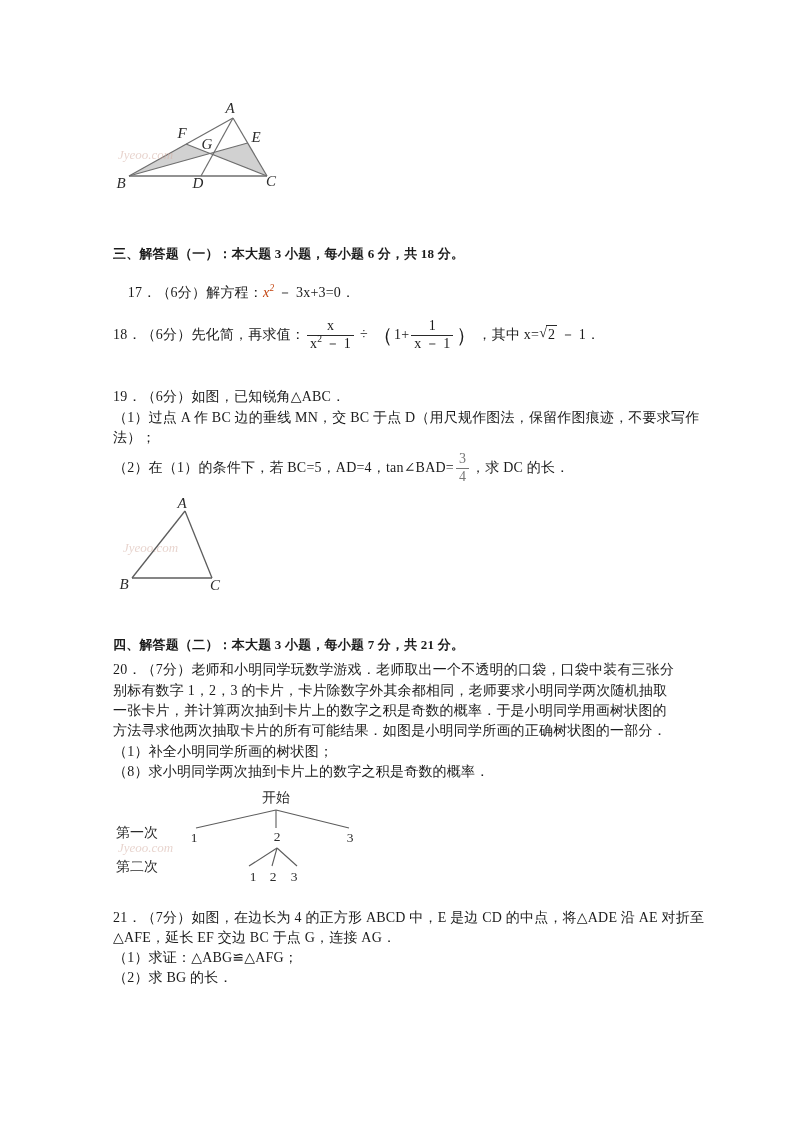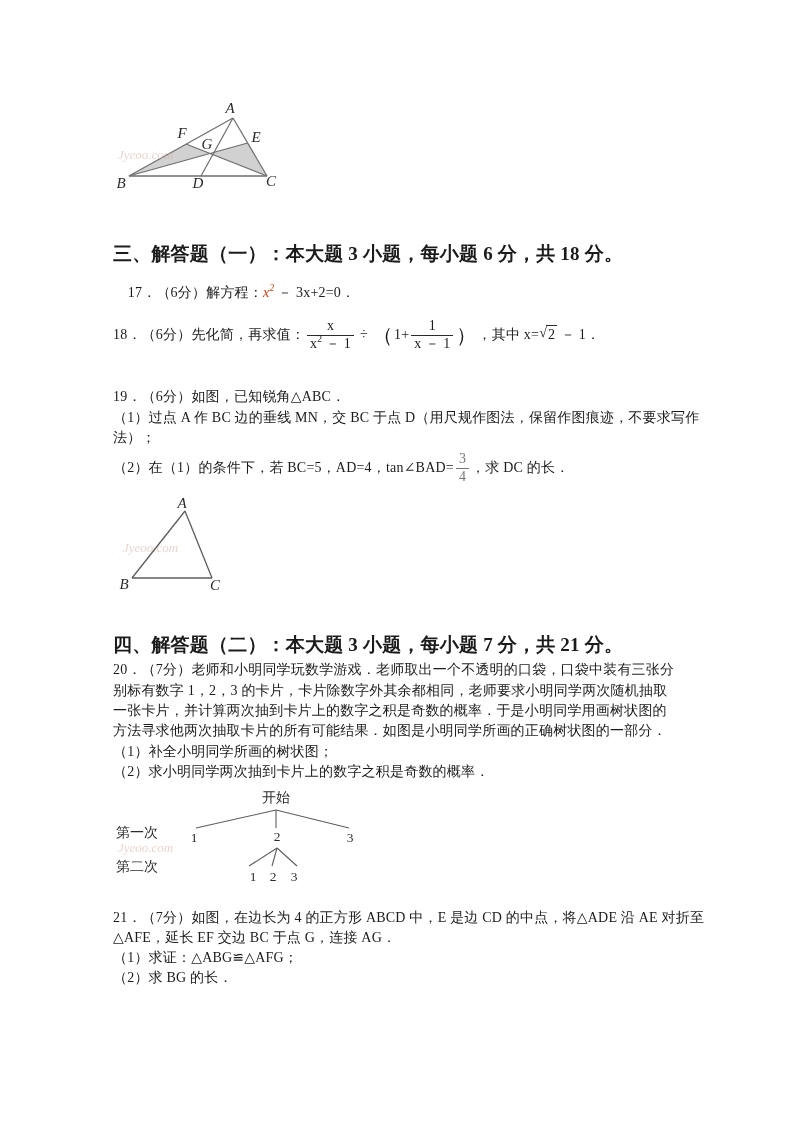--- a/index.html
+++ b/index.html
@@ -5,21 +5,21 @@
   html,body { margin:0; padding:0; background:#fff; }
   .page {
     position:relative; width:794px; height:1123px; background:#ffffff;
     font-family:"Liberation Serif","DejaVu Serif",serif;
     color:#1b1b1b; overflow:hidden;
   }
   .line {
     position:absolute; left:113px; font-size:14px; line-height:20px;
     white-space:pre; letter-spacing:0.2px;
   }
-  .heading { font-weight:bold; font-size:19px; }
+  .heading { font-weight:bold; font-size:13px; }
   .mathrow {
     position:absolute; left:113px; display:flex; align-items:center;
     font-size:14px; white-space:pre; letter-spacing:0.2px;
   }
   .frac { display:inline-flex; flex-direction:column; align-items:center;
           line-height:1.15; margin:0 2px; }
   .frac .num { padding:0 3px; }
   .frac .den { border-top:1px solid #2a2a2a; padding:0 3px; }
   .frac-gray { color:#777; }
   .frac-gray .den { border-top-color:#777; }
@@ -60,21 +60,21 @@
     <text class="ptlabel" x="93" y="93" text-anchor="middle">D</text>
     <text class="ptlabel" x="151" y="47" text-anchor="middle">E</text>
     <text class="ptlabel" x="77" y="43" text-anchor="middle">F</text>
     <text class="ptlabel" x="102" y="54" text-anchor="middle">G</text>
   </svg>
   <div class="watermark" style="left:118px; top:147px;">Jyeoo.com</div>
 
   <div class="line heading" style="top:244px;">三、解答题（一）：本大题 3 小题，每小题 6 分，共 18 分。</div>
 
   <div class="line" style="top:263px;">
-    <span>17．（6分）解方程：</span><span class="gray-math"><span>x</span><sup class="s2">2</sup></span><span> － 3x+2=0．</span>
+    <span>17．（6分）解方程：</span><span class="gray-math"><span>x</span><sup class="s2">2</sup></span><span> － 3x+3=0．</span>
   </div>
 
   <div class="mathrow" style="top:314px; height:42px;">
     <span>18．（6分）先化简，再求值：</span>
     <span class="frac">
       <span class="num">x</span>
       <span class="den"><span>x</span><sup class="s2">2</sup><span> － 1</span></span>
     </span>
     <span style="margin:0 4px;">÷</span>
     <span class="bigparen">（</span>
@@ -116,21 +116,21 @@
   </svg>
   <div class="watermark" style="left:123px; top:540px;">Jyeoo.com</div>
 
   <div class="line heading" style="top:635px;">四、解答题（二）：本大题 3 小题，每小题 7 分，共 21 分。</div>
 
   <div class="line" style="top:660px;">20．（7分）老师和小明同学玩数学游戏．老师取出一个不透明的口袋，口袋中装有三张分</div>
   <div class="line" style="top:681px;">别标有数字 1，2，3 的卡片，卡片除数字外其余都相同，老师要求小明同学两次随机抽取</div>
   <div class="line" style="top:721px;">方法寻求他两次抽取卡片的所有可能结果．如图是小明同学所画的正确树状图的一部分．</div>
   <div class="line" style="top:701px;">一张卡片，并计算两次抽到卡片上的数字之积是奇数的概率．于是小明同学用画树状图的</div>
   <div class="line" style="top:742px;">（1）补全小明同学所画的树状图；</div>
-  <div class="line" style="top:762px;">（2）求小明同学两次抽到卡片上的数字之积是奇数的概率．</div>
+  <div class="line" style="top:762px;">（8）求小明同学两次抽到卡片上的数字之积是奇数的概率．</div>
 
   <svg style="position:absolute; left:110px; top:786px;" width="275" height="104" viewBox="0 0 275 104">
     <g stroke="#5c5c5c" stroke-width="1.1" fill="none">
       <line x1="166" y1="24" x2="86" y2="42"></line>
       <line x1="166" y1="24" x2="166" y2="42"></line>
       <line x1="166" y1="24" x2="239" y2="42"></line>
       <line x1="167" y1="62" x2="139" y2="80"></line>
       <line x1="167" y1="62" x2="162" y2="80"></line>
       <line x1="167" y1="62" x2="187" y2="80"></line>
     </g>

